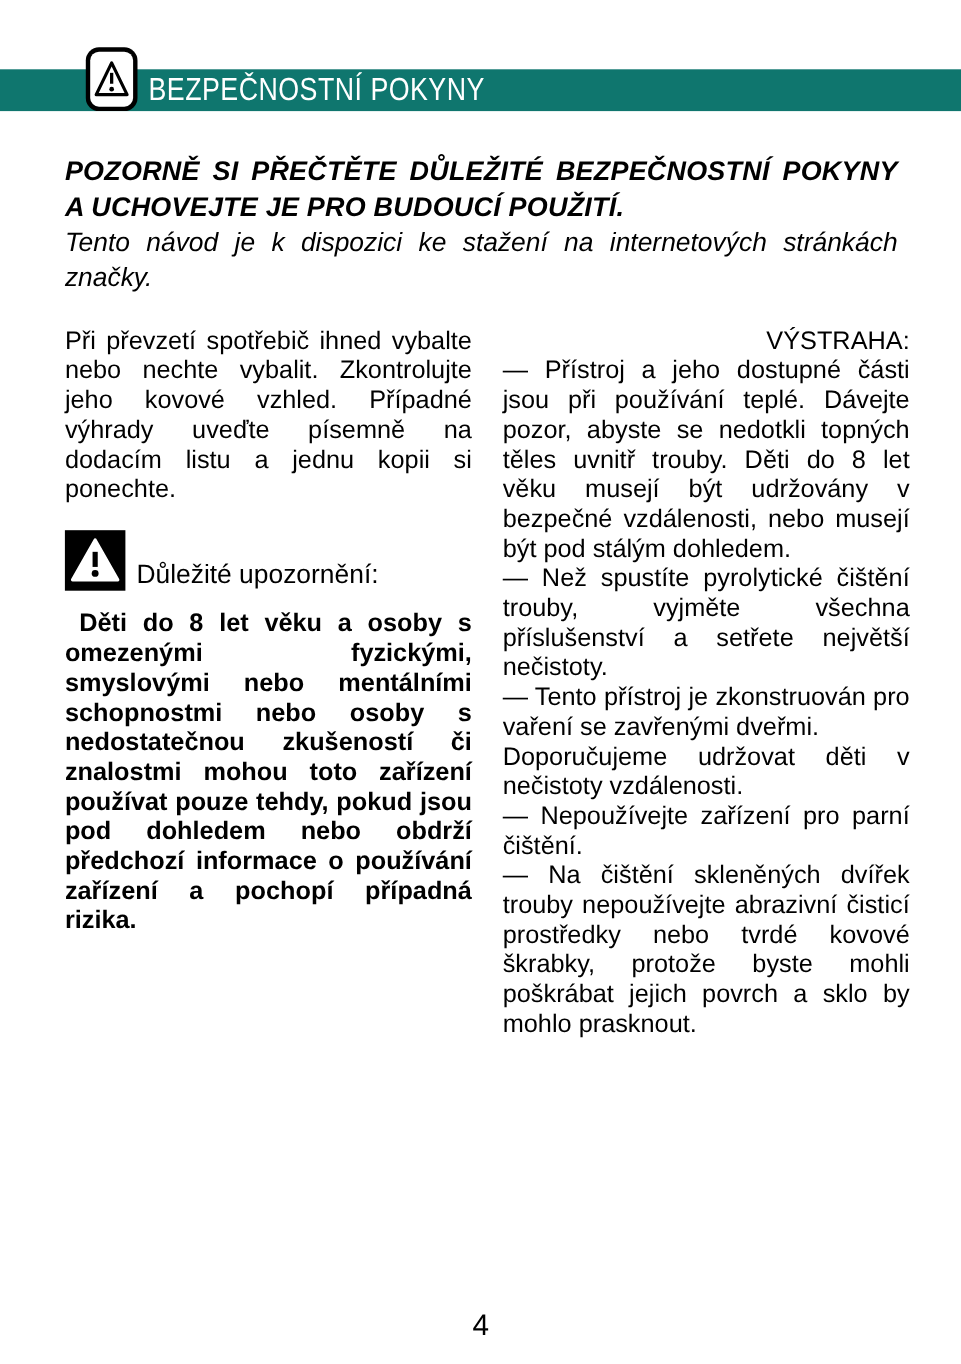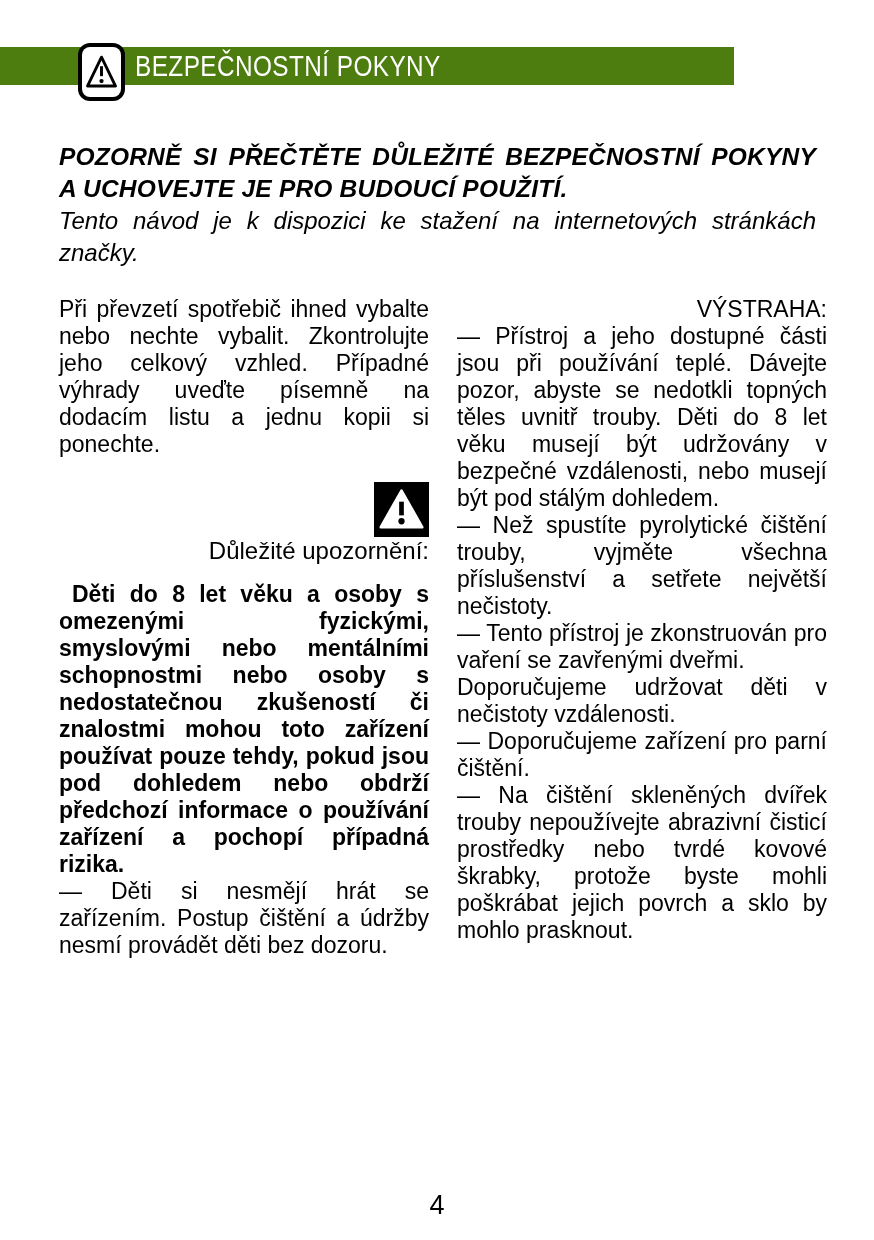--- a/index.html
+++ b/index.html
@@ -7,23 +7,23 @@
     width: 874px; height: 1240px;
     background: #ffffff;
     font-family: "Liberation Sans", sans-serif;
     color: #000000;
     position: relative;
     overflow: hidden;
   }
 
   
   .header-bar {
-    position: absolute; top: 47px; left: 0;
-    width: 734px; height: 38px;
-    background: #4d7c0f;
+    position: absolute; top: 63px; left: 0;
+    width: 874px; height: 38px;
+    background: #0f766e;
   }
   .header-title {
     position: absolute; left: 135px; top: 0;
     height: 38px; line-height: 39px;
     color: #ffffff; font-size: 29px;
     transform: scaleX(0.84); transform-origin: left center;
     white-space: nowrap; letter-spacing: 0.5px;
   }
   .header-icon-box {
     position: absolute; top: 43px; left: 78px;
@@ -60,21 +60,21 @@
   .col p {
     font-size: 23px; line-height: 27px;
     text-align: justify; margin: 0;
   }
   .col .warn-head { text-align: right; }
   .p-indent { text-indent: 13px; font-weight: bold; }
   .mt16 { margin-top: 16px !important; }
 
   .warning-row {
     margin-top: 24px;
-    display: flex; align-items: flex-end; flex-direction: column;
+    display: flex; align-items: flex-end;
   }
   .warning-icon {
     width: 55px; height: 55px; background: #000000;
     flex: 0 0 auto;
     display: flex; align-items: center; justify-content: center;
   }
   .warning-label {
     font-size: 24px; line-height: 27px;
     margin-left: 10px; padding-bottom: 1px;
     white-space: nowrap;
@@ -104,42 +104,41 @@
 </div>
 
 <div class="intro">
   <p class="intro-heading">POZORNĚ SI PŘEČTĚTE DŮLEŽITÉ BEZPEČNOSTNÍ POKYNY A UCHOVEJTE JE PRO BUDOUCÍ POUŽITÍ.</p>
   <p class="intro-body">Tento návod je k dispozici ke stažení na internetových stránkách značky.</p>
 </div>
 
 <div class="columns">
 
   <div class="col">
-    <p>Při převzetí spotřebič ihned vybalte nebo nechte vybalit. Zkontrolujte jeho celkový vzhled. Případné výhrady uveďte písemně na dodacím listu a jednu kopii si ponechte.</p>
+    <p>Při převzetí spotřebič ihned vybalte nebo nechte vybalit. Zkontrolujte jeho kovové vzhled. Případné výhrady uveďte písemně na dodacím listu a jednu kopii si ponechte.</p>
 
     <div class="warning-row">
       <div class="warning-icon">
         <svg width="47" height="47" viewBox="0 0 48 48">
           <path d="M24 5 L45 42 L3 42 Z" fill="#ffffff" stroke="#ffffff" stroke-width="3" stroke-linejoin="round"></path>
           <rect x="21.6" y="16" width="4.8" height="14" fill="#000000"></rect>
           <circle cx="24" cy="36" r="3.2" fill="#000000"></circle>
         </svg>
       </div>
       <span class="warning-label">Důležité upozornění:</span>
     </div>
 
     <p class="p-indent mt16">Děti do 8 let věku a osoby s omezenými fyzickými, smyslovými nebo mentálními schopnostmi nebo osoby s nedostatečnou zkušeností či znalostmi mohou toto zařízení používat pouze tehdy, pokud jsou pod dohledem nebo obdrží předchozí informace o používání zařízení a pochopí případná rizika.</p>
-    <p>— Děti si nesmějí hrát se zařízením. Postup čištění a údržby nesmí provádět děti bez dozoru.</p>
   </div>
 
   <div class="col">
     <p class="warn-head">VÝSTRAHA:</p>
     <p>— Přístroj a jeho dostupné části jsou při používání teplé. Dávejte pozor, abyste se nedotkli topných těles uvnitř trouby. Děti do 8 let věku musejí být udržovány v bezpečné vzdálenosti, nebo musejí být pod stálým dohledem.</p>
     <p>— Než spustíte pyrolytické čištění trouby, vyjměte všechna příslušenství a setřete největší nečistoty.</p>
     <p>— Tento přístroj je zkonstruován pro vaření se zavřenými dveřmi.</p>
     <p>Doporučujeme udržovat děti v nečistoty vzdálenosti.</p>
-    <p>— Doporučujeme zařízení pro parní čištění.</p>
+    <p>— Nepoužívejte zařízení pro parní čištění.</p>
     <p>— Na čištění skleněných dvířek trouby nepoužívejte abrazivní čisticí prostředky nebo tvrdé kovové škrabky, protože byste mohli poškrábat jejich povrch a sklo by mohlo prasknout.</p>
   </div>
 
 </div>
 
 <div class="page-number">4</div>
 
 </body></html>

